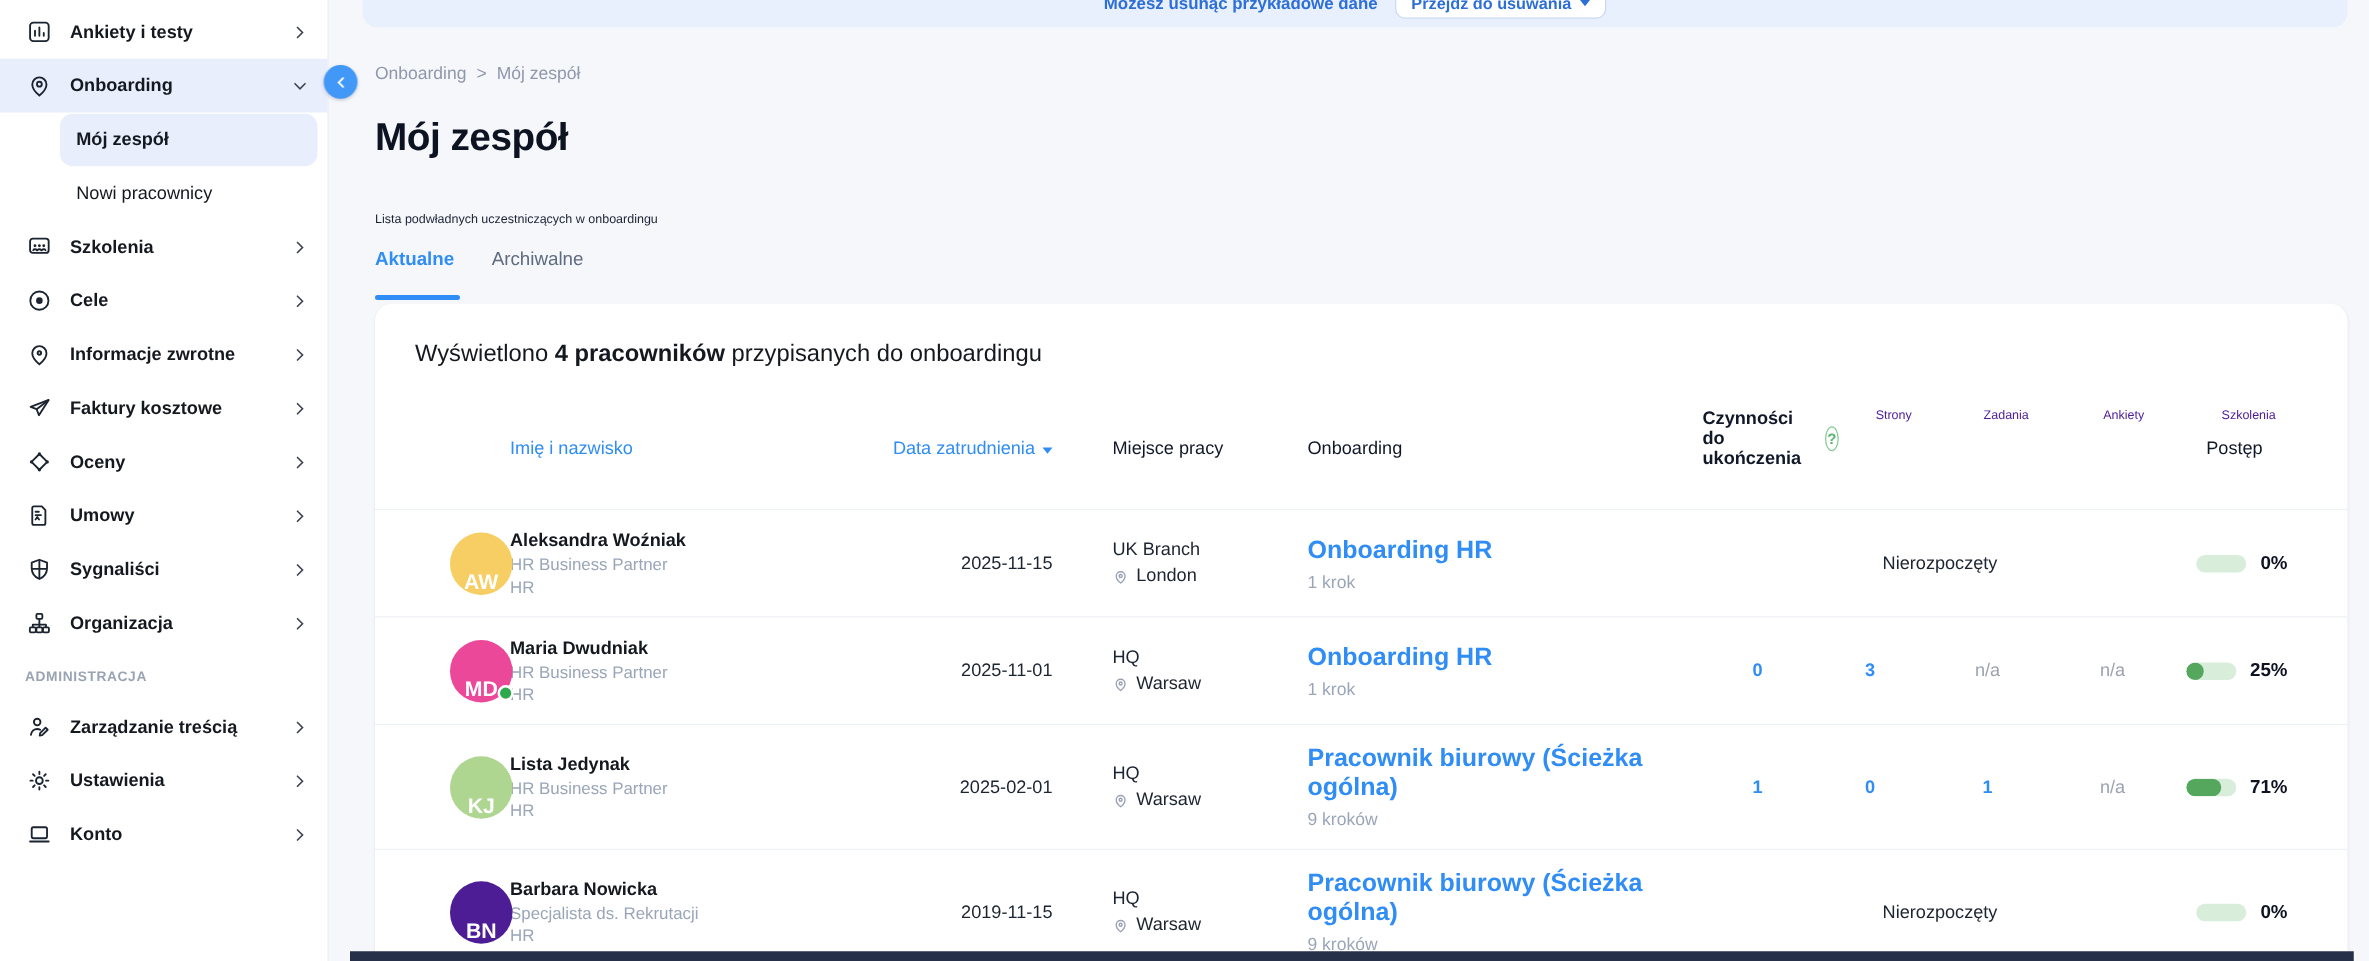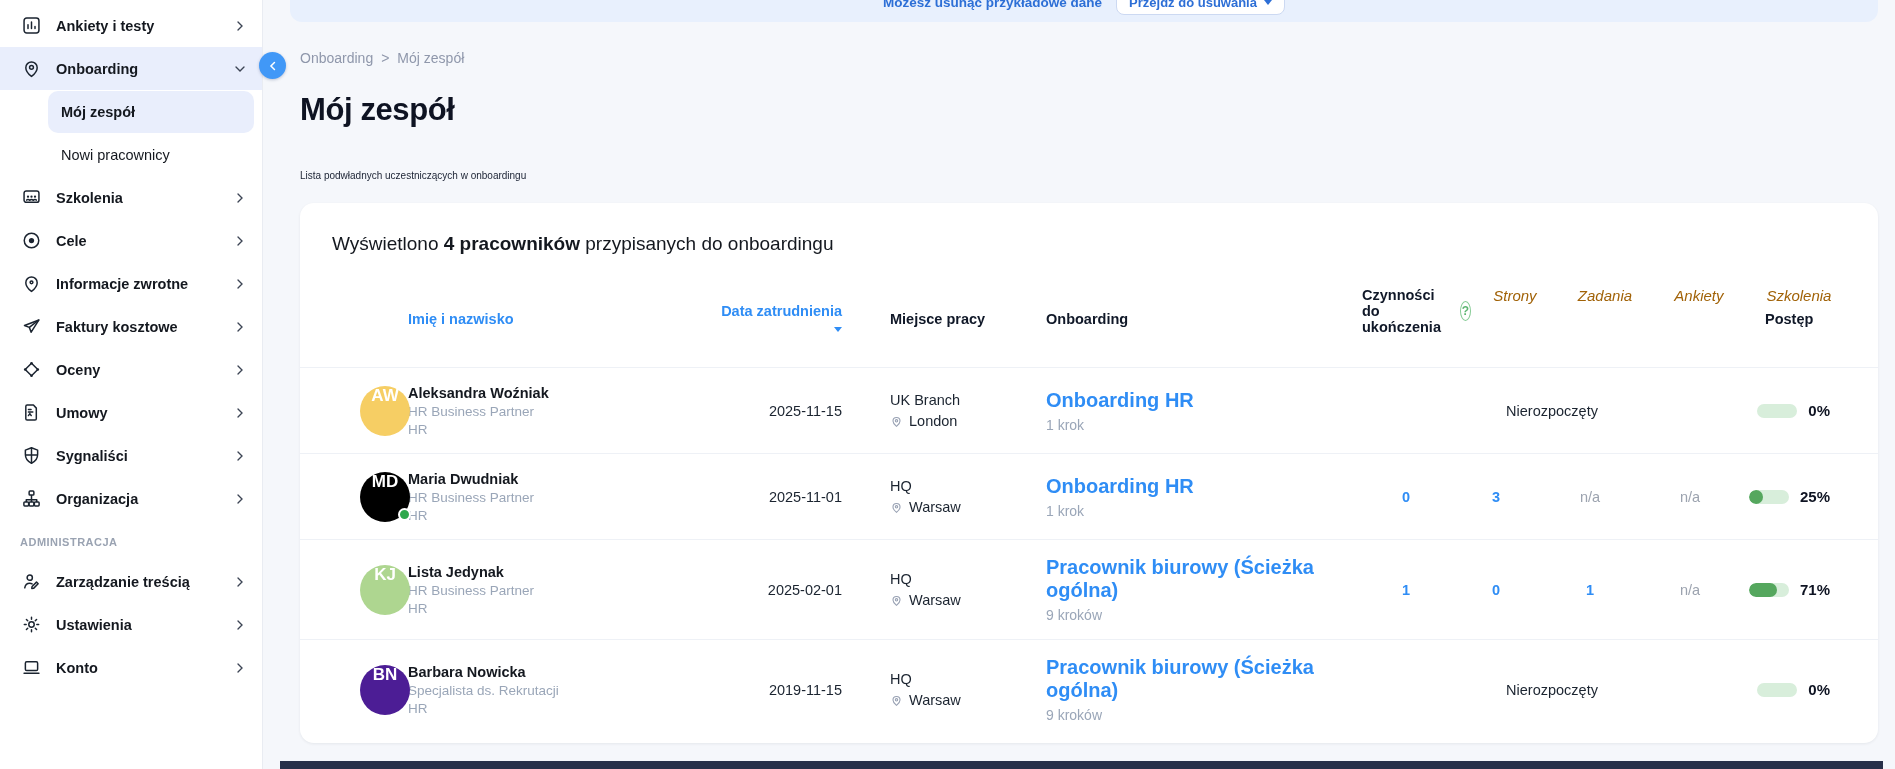--- a/index.html
+++ b/index.html
@@ -54,40 +54,40 @@
   
   .card { margin:22px 17px 0 37px; background:#fff; border-radius:14px;
     box-shadow:0 1px 3px rgba(16,24,40,.07); padding:30px 0 4px; }
   .summary { margin:0 0 22px 32px; font-size:19px; color:#14181f; }
   .summary b { font-weight:700; }
 
   .thead, .trow { display:grid;
     grid-template-columns:80px 304px 130px 185px 335px 88px 92px 96px 104px 1fr;
     align-items:center; padding:0 24px 0 28px; }
   .thead { padding-top:10px; padding-bottom:16px; }
-  .hc { font-size:14.5px; font-weight:700; color:#101828; }
+  .hc { font-size:14.5px; font-weight:400; color:#101828; }
   .hc.blue { color:#2f8df5; cursor:pointer; }
   .hc.right { text-align:right; }
   .pad-place { padding-left:48px; }
   .pad-onb { padding-left:19px; }
   .caret-sort { width:0; height:0; border-left:4px solid transparent; border-right:4px solid transparent;
     border-top:5px solid #2f8df5; display:inline-block; margin-left:6px; }
   .hgroup { display:flex; flex-direction:row; }
   .hg-top { display:flex; align-items:center; justify-content:center; gap:10px; margin-bottom:16px;
     font-size:14.5px; font-weight:700; color:#101828; }
   .help { width:20px; height:20px; border-radius:50%; border:1.6px solid #86cb95; color:#5cb570;
     font-size:12px; font-weight:700; display:flex; align-items:center; justify-content:center; cursor:pointer; }
   .help::after { content:"?"; }
   .hg-sub { display:grid; grid-template-columns:88px 92px 96px 104px; }
-  .hg-sub span { text-align:center; font-size:15px; font-weight:400; color:#a16207;font-style:italic; }
+  .hg-sub span { text-align:center; font-size:10px; font-weight:400; color:#4c1d95; }
   .hprog { padding-left:23px; }
 
   .trow { min-height:86px; padding-top:16px; padding-bottom:16px; border-top:1px solid #eef1f6; }
   .avatar { width:50px; height:50px; margin-left:32px; border-radius:50%; position:relative;
-    display:flex; align-items:flex-start; justify-content:center; color:#fff; font-size:17px; font-weight:600; }
+    display:flex; align-items:flex-end; justify-content:center; color:#fff; font-size:17px; font-weight:600; }
   .avatar .dot { position:absolute; right:-1px; bottom:1px; width:13px; height:13px; border-radius:50%;
     background:#2ea84c; border:2px solid #fff; }
   .nm { font-size:14.5px; font-weight:600; color:#14181f; cursor:pointer; }
   .rl { font-size:13.5px; color:#9aa6b8; margin-top:3px; }
   .c-date { text-align:right; font-size:14.5px; font-weight:500; color:#1b2430; }
   .c-place { padding-left:48px; }
   .pl { font-size:14.5px; font-weight:500; color:#1b2430; }
   .ct { display:flex; align-items:center; gap:6px; margin-top:5px; font-size:14.5px; font-weight:500;
     color:#1b2430; }
   .ct svg { color:#98a1b3; }
@@ -329,20 +329,29 @@
 
   <div class="breadcrumb">
     <span class="bc-link">Onboarding</span>
     <span>&gt;</span>
     <span>Mój zespół</span>
   </div>
 
   <h1 class="page-title">Mój zespół</h1>
   <p class="subtitle">Lista podwładnych uczestniczących w onboardingu</p>
 
+  <div class="tabs">
+    <div class="tab active">
+      <span>Aktualne</span>
+      <div class="underline"></div>
+    </div>
+    <div class="tab">
+      <span>Archiwalne</span>
+    </div>
+  </div>
 
   <section class="card">
     <p class="summary">
       <span>Wyświetlono</span>
       <b>4 pracowników</b>
       <span>przypisanych do onboardingu</span>
     </p>
 
     <div class="thead">
       <div class="hc"></div>
@@ -397,21 +406,21 @@
       <div class="c-prog">
         <div class="pbar">
             <div class="pfill" style="width: 0px;"></div>
           </div>
         <span class="ppct">0%</span>
       </div>
     </div>
 
     <div class="trow">
       <div>
-          <div class="avatar" style="background: #000000;">
+          <div class="avatar" style="background: #ec4899;">
             <span>MD</span>
             <span class="dot"></span>
           </div>
         </div>
       <div>
         <div class="nm">Maria Dwudniak</div>
         <div class="rl">HR Business Partner</div>
         <div class="rl">HR</div>
       </div>
       <div class="c-date">2025-11-01</div>

